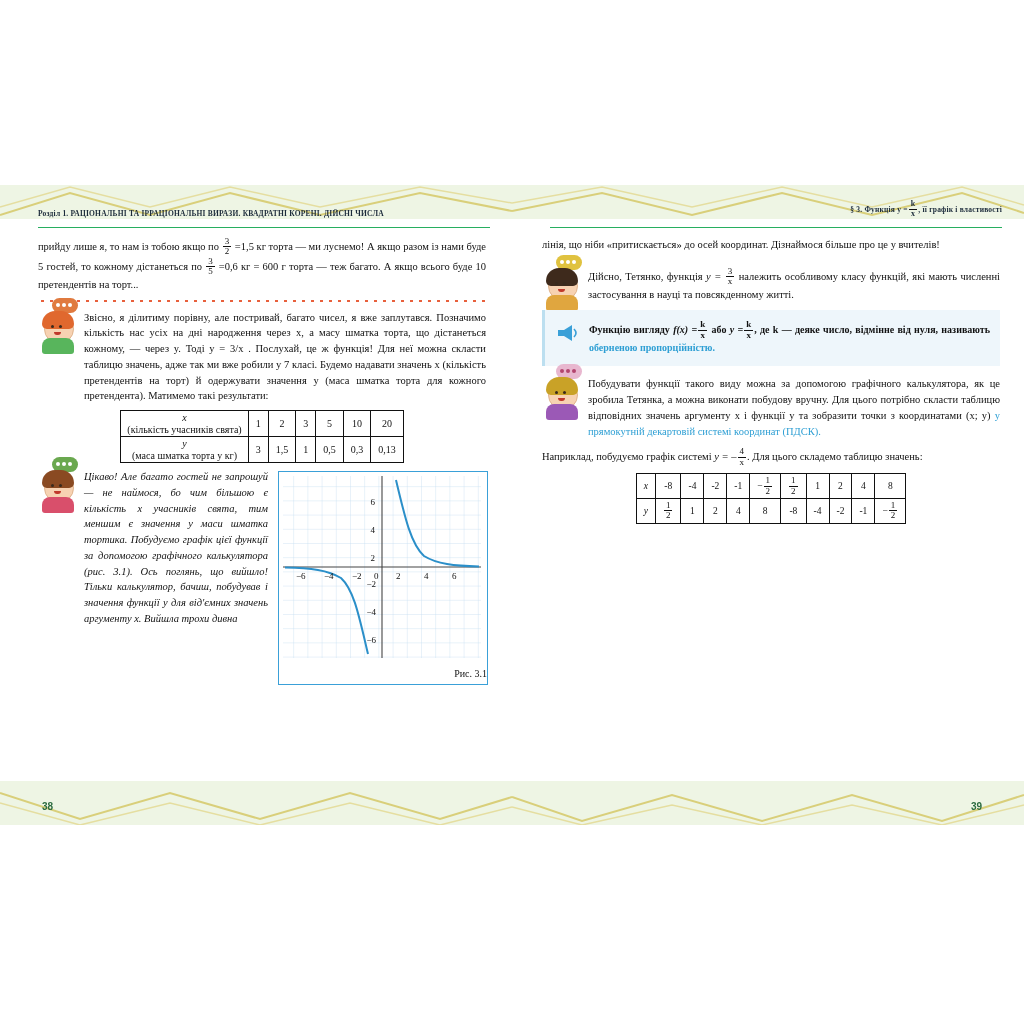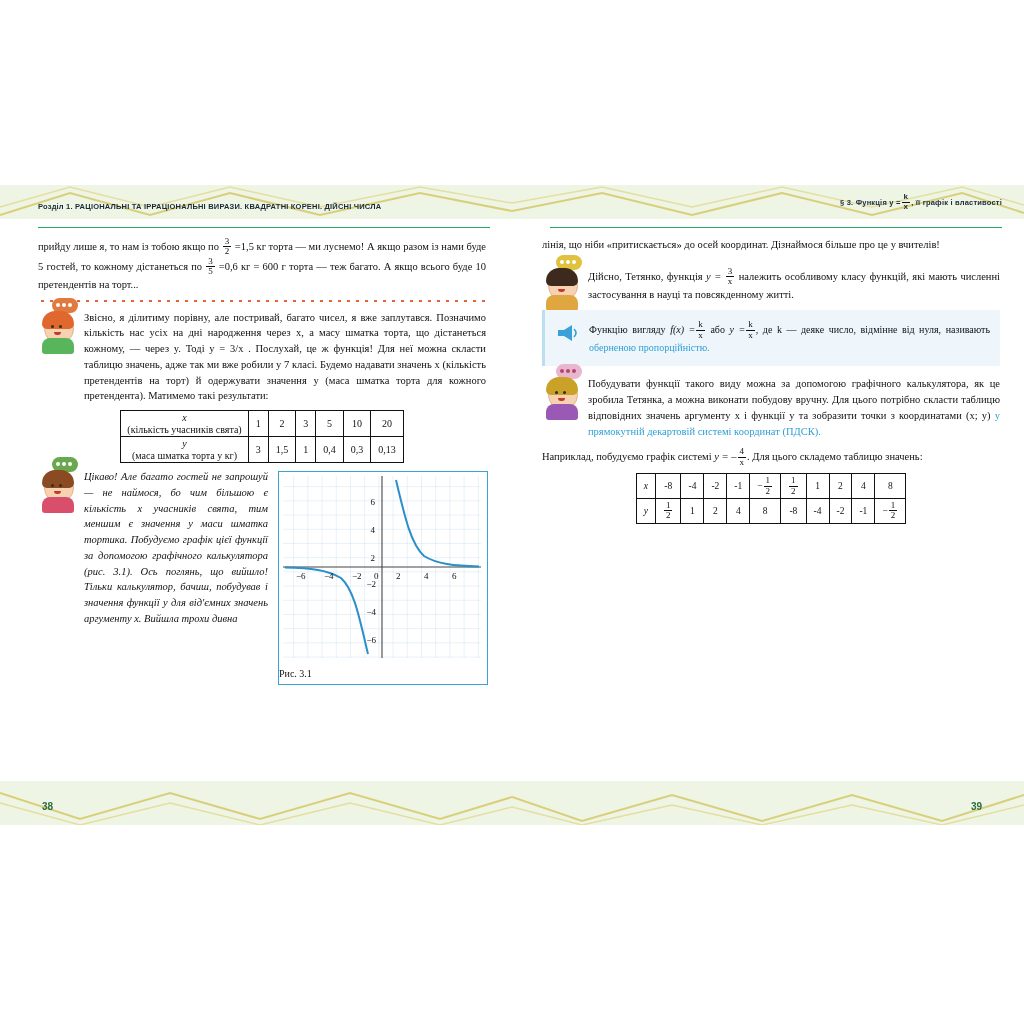--- a/index.html
+++ b/index.html
@@ -28,22 +28,22 @@
   .band.top{top:0;}
   .band.bottom{bottom:0;height:44px;}
   .band .zig{
     position:absolute;left:0;top:0;width:512px;height:100%;
   }
   .hdr{
     position:absolute;left:38px;right:22px;top:24px;height:18px;
     border-bottom:1.5px solid #27ae60;
   }
   .hdr-text{
-    position:absolute;bottom:16px;font-size:7.5px;letter-spacing:.2px;
-    font-family:Liberation Sans, sans-serif;font-weight:bold;color:#1b2a3a;
+    position:absolute;bottom:9px;font-size:7.5px;letter-spacing:.2px;
+    font-family:Liberation Serif, serif;font-weight:bold;color:#1b2a3a;
     white-space:nowrap;
   }
   .left .hdr-text{left:0;}
   .right .hdr-text{right:0;}
   .content{
     position:absolute;top:52px;bottom:48px;left:38px;right:26px;
     font-size:10.5px;line-height:1.5;color:#111;text-align:justify;
   }
   .right .content{left:30px;right:24px;}
   p{margin:0 0 4px 0;}
@@ -66,24 +66,24 @@
   .body{position:absolute;left:4px;top:30px;width:32px;height:16px;border-radius:8px 8px 3px 3px;}
   .eyes{position:absolute;left:13px;top:17px;width:3px;height:3px;border-radius:50%;background:#3a2a1d;box-shadow:8px 0 0 #3a2a1d;}
   .mouth{position:absolute;left:16px;top:24px;width:7px;height:3px;border-radius:0 0 6px 6px;background:#c0392b;}
   
   table.tbl{border-collapse:collapse;margin:6px auto 6px auto;font-size:10px;}
   table.tbl td,table.tbl th{border:1px solid #111;padding:2px 7px;text-align:center;font-weight:normal;}
   table.tbl td.lab{padding:1px 6px;line-height:1.15;}
   
   .figwrap{float:right;width:208px;margin:2px 0 4px 10px;}
   .figbox{position:relative;width:208px;height:212px;border:1.5px solid #3aa0d8;background:#fff;}
-  .figcap{text-align:left;font-size:10px;margin-top:2px;}
+  .figcap{text-align:right;font-size:10px;margin-top:2px;}
   .grid-svg{position:absolute;left:0;top:0;}
   
-  .defbox{position:relative;margin:8px 0 10px 0;padding:10px 10px 10px 44px;background:#eef6fb;border-left:3px solid #bcdff0;font-size:10px;line-height:1.6;}
+  .defbox{position:relative;margin:8px 0 10px 0;padding:10px 10px 10px 44px;background:#eef6fb;border-left:3px solid #bcdff0;font-size:10px;line-height:1.6;font-weight:bold;}
   .defbox .speaker-ico{position:absolute;left:10px;top:12px;width:26px;height:22px;}
   .link{color:#2e9fd4;}
   
   .pgnum{
     position:absolute;bottom:13px;font-size:10px;font-family:"Liberation Sans", sans-serif;
     color:#2b6b3f;font-weight:bold;
   }
   .left .pgnum{left:42px;}
   .right .pgnum{right:42px;}
   .ital{font-style:italic;}
@@ -148,21 +148,21 @@
             <td>20</td>
           </tr>
           <tr>
             <td class="lab">
               <span class="ital">y</span><br>
               <span>(маса шматка торта у кг)</span>
             </td>
             <td>3</td>
             <td>1,5</td>
             <td>1</td>
-            <td>0,4</td>
+            <td>0,5</td>
             <td>0,3</td>
             <td>0,13</td>
           </tr>
         </tbody>
           </table>
 
         <div class="speak">
           <div class="avatar">
             <div class="bubble" style="background:#6aa84f;">
                 <span class="d3"></span>

